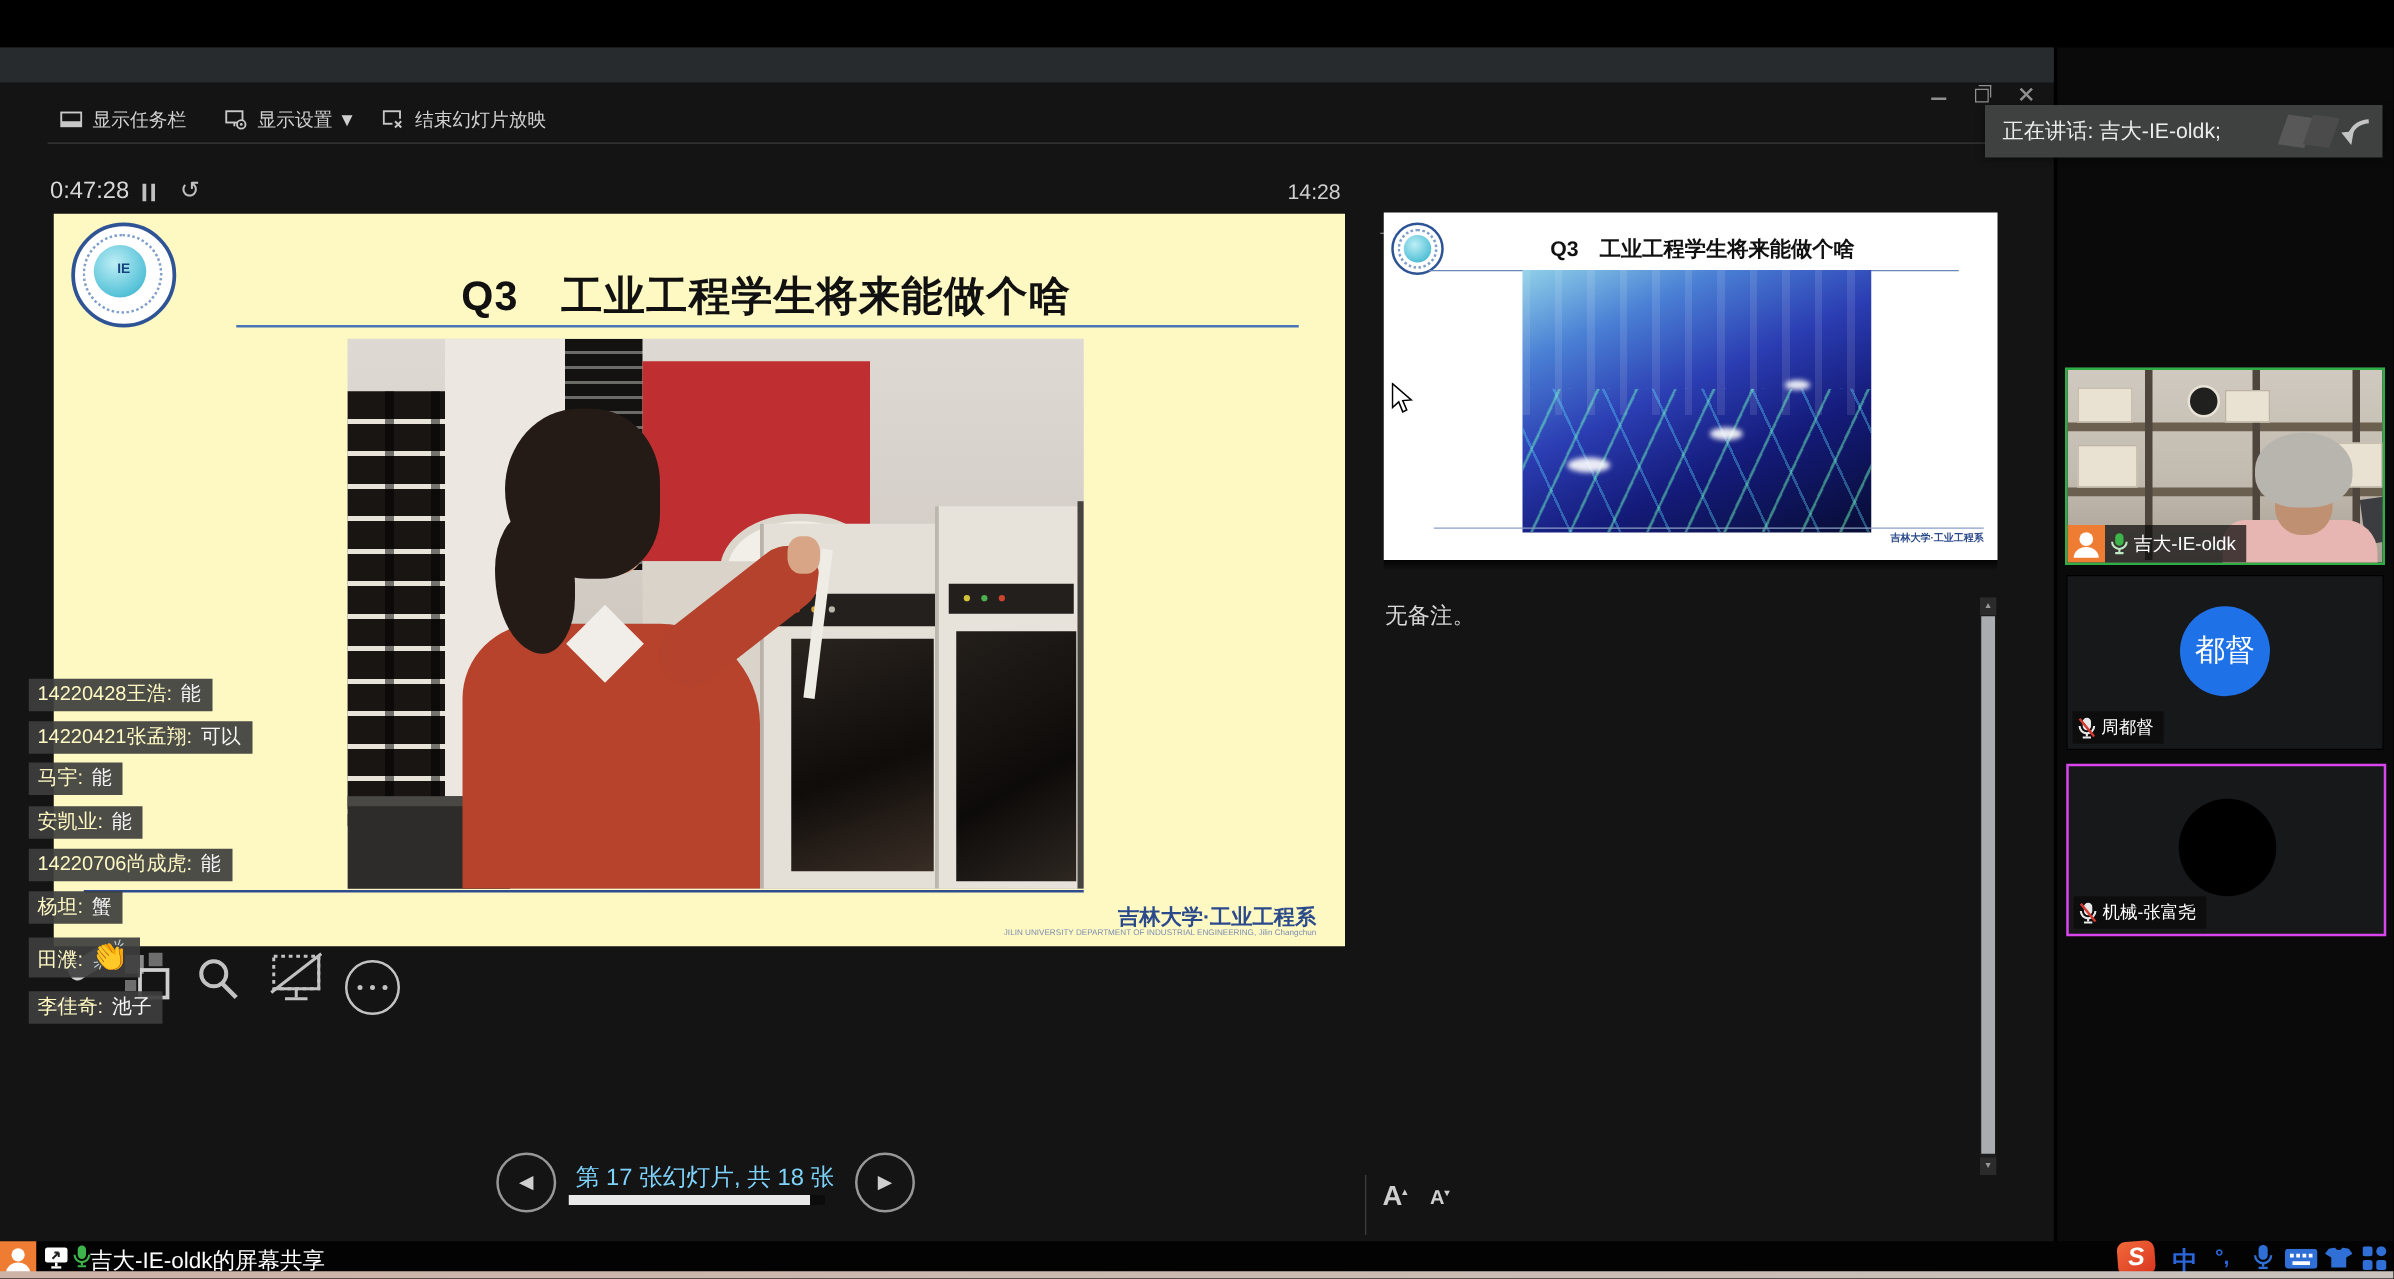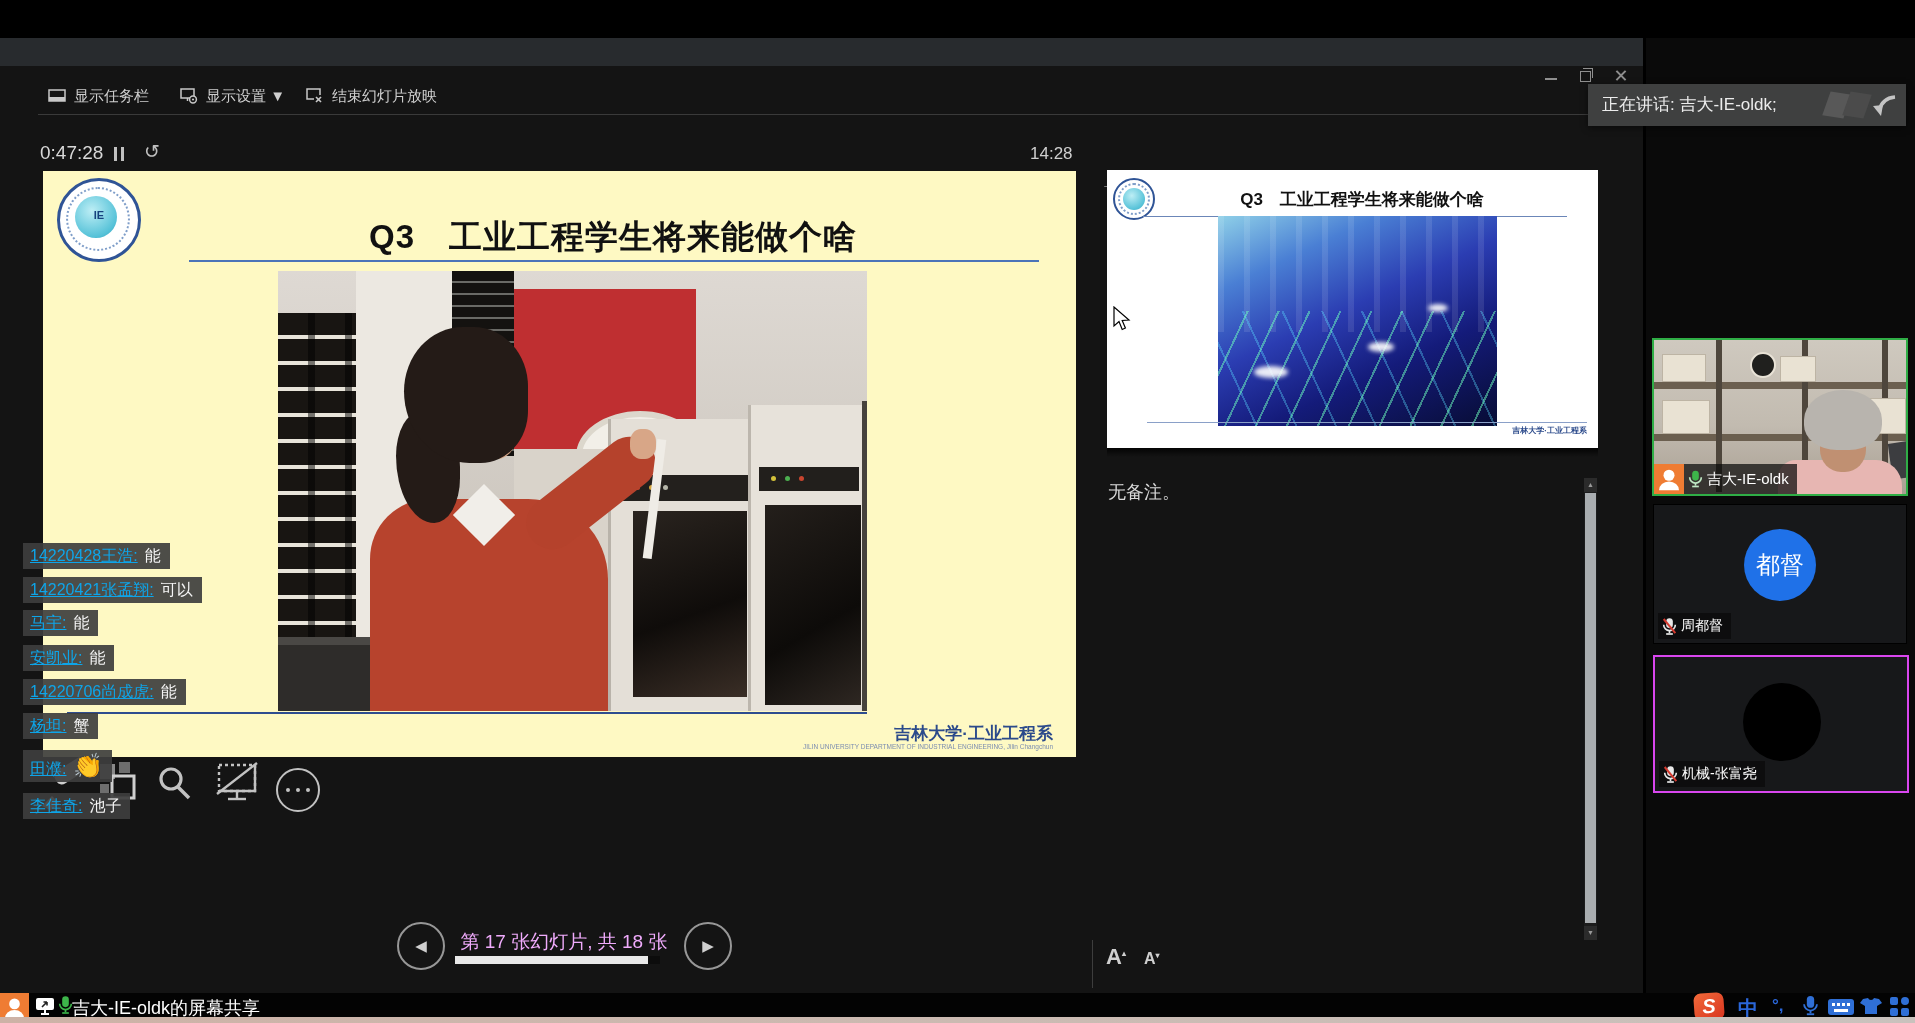--- a/index.html
+++ b/index.html
@@ -83,31 +83,31 @@
   .ph-face{left:196px;top:126px;width:44px;height:62px;background:#d8a687;border-radius:50% 44% 48% 52%;}
   .ph-glasses{left:204px;top:150px;width:36px;height:3px;background:#4a3a30;}
   .ph-collar{left:184px;top:222px;width:44px;height:44px;background:#f1eee9;transform:rotate(45deg);}
   .ph-body{left:92px;top:228px;width:238px;height:212px;background:#b7432d;border-radius:60px 80px 0 0;}
   .ph-arm{left:238px;top:196px;width:150px;height:52px;background:#b5422c;border-radius:26px;transform:rotate(-38deg);}
   .ph-hand{left:352px;top:158px;width:26px;height:30px;background:#d8a687;border-radius:42%;}
   .ph-tape{left:372px;top:168px;width:9px;height:120px;background:#efece6;transform:rotate(7deg);}
 
   
   .chip{left:23px;background:rgba(62,62,62,.92);color:#f2f2f2;font-size:16px;line-height:26px;height:26px;padding:0 9px 0 7px;white-space:nowrap;z-index:6;}
-  .chip .n{color:#0ea5e9;text-decoration:underline;} .chip .t{margin-left:7px;color:#f5f5f5;}
+  .chip .n{color:#fef9c3;} .chip .t{margin-left:7px;color:#f5f5f5;}
   .chip-big{height:32px;line-height:32px;} .chip-big .t{font-size:24px;}
 
   
   .tool{z-index:3;}
   .tool-circle{width:40px;height:40px;border:2px solid #c2c2c2;border-radius:50%;}
   .tool-dots i{position:absolute;top:18px;width:4px;height:4px;border-radius:50%;background:#c2c2c2;}
 
   
   .nav-btn{width:44px;height:44px;border:2.5px solid #979797;border-radius:50%;text-align:center;line-height:44px;font-size:15px;color:#cfcfcf;}
-  .nav-counter{left:450px;top:891px;width:228px;text-align:center;font-size:19px;color:#f0abfc;white-space:nowrap;}
+  .nav-counter{left:450px;top:891px;width:228px;text-align:center;font-size:19px;color:#7dd3fc;white-space:nowrap;}
   .nav-track{left:455px;top:918px;width:205px;height:8px;background:#0c0c0c;}
   .nav-fill{position:absolute;left:0;top:0;height:100%;background:#e9e9e9;}
 
   
   .next-label{left:1104px;top:105px;font-size:12px;color:#9a9a9a;margin-top:40px;}
   .preview{left:1107px;top:132px;width:491px;height:278px;background:#fff;}
   .pv-logo{left:6px;top:8px;width:38px;height:38px;border:2px solid #2f5496;}
   .pv-logo .logo-ring{left:3px;top:3px;width:28px;height:28px;}
   .pv-logo .logo-core{left:8px;top:8px;width:22px;height:22px;}
   .pv-title{left:100px;top:18px;width:310px;text-align:center;font-size:17px;font-weight:bold;color:#111;white-space:nowrap;}
@@ -134,21 +134,21 @@
   .font-btn sup{font-size:8px;}
 
   
   .toast{left:1588px;top:84px;width:318px;height:42px;background:#3f4040;z-index:40;box-shadow:0 2px 6px rgba(0,0,0,.5);}
   .toast-text{position:absolute;left:14px;top:0;line-height:42px;font-size:17px;color:#ececec;white-space:nowrap;}
   .flag{position:absolute;top:9px;width:22px;height:24px;background:#585858;transform:skewX(-12deg) rotate(8deg);}
   .flag2{background:#4b4b4b;}
 
   
   .sidebar{left:1646px;top:38px;width:269px;height:957px;background:#0a0a0a;}
-  .video{overflow:hidden;margin-top:44px;}
+  .video{overflow:hidden;}
   .v1{left:6px;top:256px;width:252px;height:154px;border:2px solid #2fae46;background:#222;}
   .v2{left:7px;top:422px;width:252px;height:138px;background:#17181a;border:1px solid #000;}
   .v3{left:7px;top:573px;width:252px;height:134px;background:#17181a;border:2px solid #d946ef;}
   .v1-scene{inset:0;background:linear-gradient(180deg,#cfc9bf 0%,#c2bbb0 55%,#a99f93 100%);}
   .v1-plank{left:0;width:100%;height:7px;background:#6b5f4f;}
   .v1-post{top:0;width:6px;height:152px;background:#4e463c;}
   .v1-box{background:#e9e2d3;border:1px solid #bdb4a4;}
   .v1-clock{left:96px;top:12px;width:22px;height:22px;border-radius:50%;background:#20201e;border:2px solid #e8e2d6;}
   .v1-hair{left:150px;top:50px;width:78px;height:60px;background:#b8b4ae;border-radius:50% 50% 42% 42%;}
   .v1-face{left:166px;top:84px;width:46px;height:48px;background:#c09072;border-radius:46%;}

